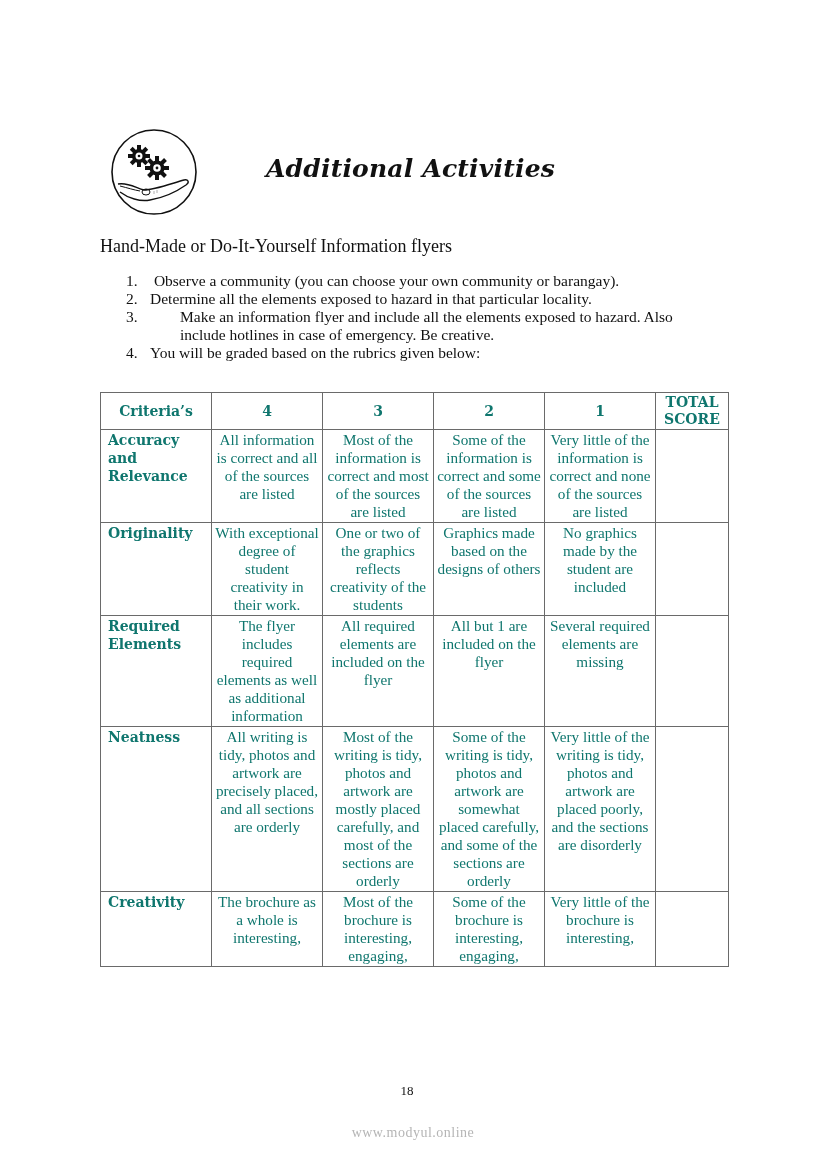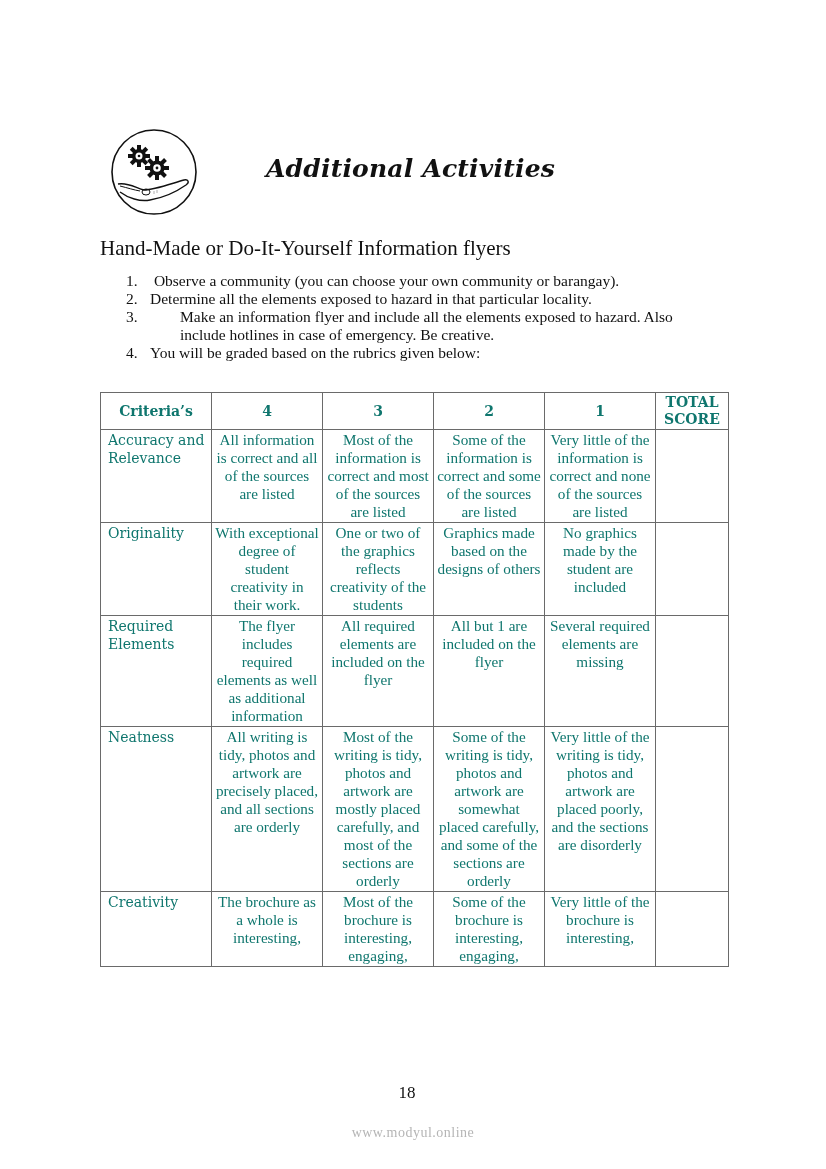--- a/index.html
+++ b/index.html
@@ -1,29 +1,29 @@
 <!DOCTYPE html>
 <html><head>
 <meta charset="utf-8">
 <style>
   html, body { margin: 0; padding: 0; background: #ffffff; }
   body { width: 826px; height: 1169px; position: relative; overflow: hidden; color: #111; font-family: "DejaVu Serif", serif; }
   .header { position: absolute; left: 110px; top: 128px; width: 420px; height: 92px; }
   .logo { position: absolute; left: 0; top: 0; width: 88px; height: 88px; }
   .title { position: absolute; left: 112px; top: 26px; font-family: "DejaVu Serif", serif; font-style: italic; font-weight: bold; font-size: 25px; letter-spacing: 0.2px; color: #111; white-space: nowrap; margin-left: 44px; }
-  .intro { position: absolute; left: 100px; top: 236px; font-family: "Liberation Serif", serif; font-size: 21px; color: #111; white-space: nowrap; }
+  .intro { position: absolute; left: 100px; top: 236px; font-family: "Liberation Serif", serif; font-size: 18px; color: #111; white-space: nowrap; }
   .steps { position: absolute; left: 126px; top: 272px; width: 620px; font-family: "Liberation Serif", serif; font-size: 15.5px; line-height: 18px; color: #111; }
   .step { display: flex; }
   .step .num { width: 24px; flex: 0 0 24px; }
   .step .txt { flex: 1; }
   table.rubric { position: absolute; left: 100px; top: 392px; width: 628px; border-collapse: collapse; font-family: "Liberation Serif", serif; font-size: 15.2px; line-height: 18px; color: #0f766e; table-layout: fixed; }
   table.rubric td, table.rubric th { border: 1px solid #6a6a6a; padding: 1px 3px 1px 3px; vertical-align: top; text-align: center; }
   table.rubric th { font-family: "DejaVu Serif", serif; font-weight: bold; font-size: 14px; vertical-align: middle; height: 34px; line-height: 17px; }
-  table.rubric td.crit { text-align: left; font-family: "DejaVu Serif", serif; font-weight: normal; font-size: 14px; padding-left: 7px; }
-  .page-number { position: absolute; left: 0; width: 814px; top: 1083px; text-align: center; font-family: "Liberation Serif", serif; font-size: 17px; color: #111; }
+  table.rubric td.crit { text-align: left; font-family: "DejaVu Serif", serif; font-weight: bold; font-size: 14px; padding-left: 7px; }
+  .page-number { position: absolute; left: 0; width: 814px; top: 1083px; text-align: center; font-family: "Liberation Serif", serif; font-size: 13px; color: #111; }
   .watermark { position: absolute; left: 0; width: 826px; top: 1125px; text-align: center; font-family: Liberation Serif, serif; font-size: 14px; color: #b5b5b5; letter-spacing: 0.5px; }
 </style>
 </head>
 <body>
 
 <div class="header">
   <svg class="logo" viewBox="0 0 88 88" width="88" height="88">
     <circle cx="44" cy="44" r="42" fill="#fff" stroke="#111" stroke-width="1.6"></circle>
     <g fill="#111">
       <circle cx="29" cy="28" r="7"></circle>

